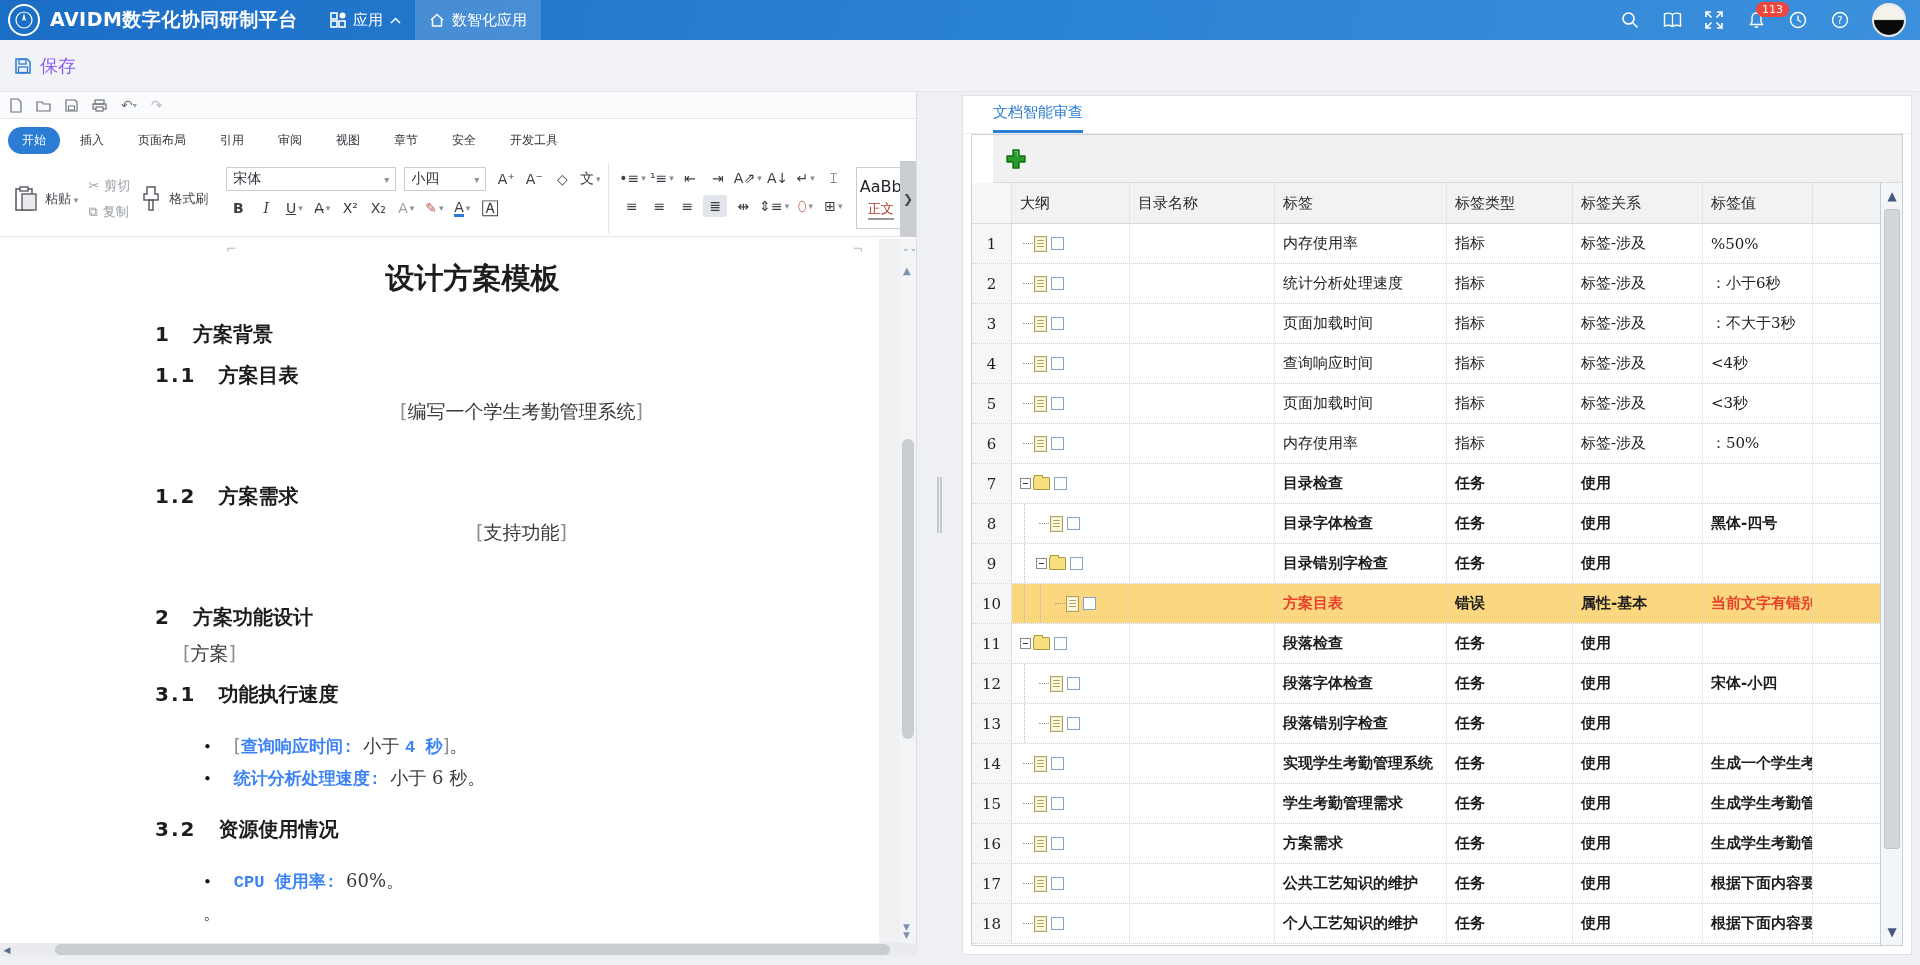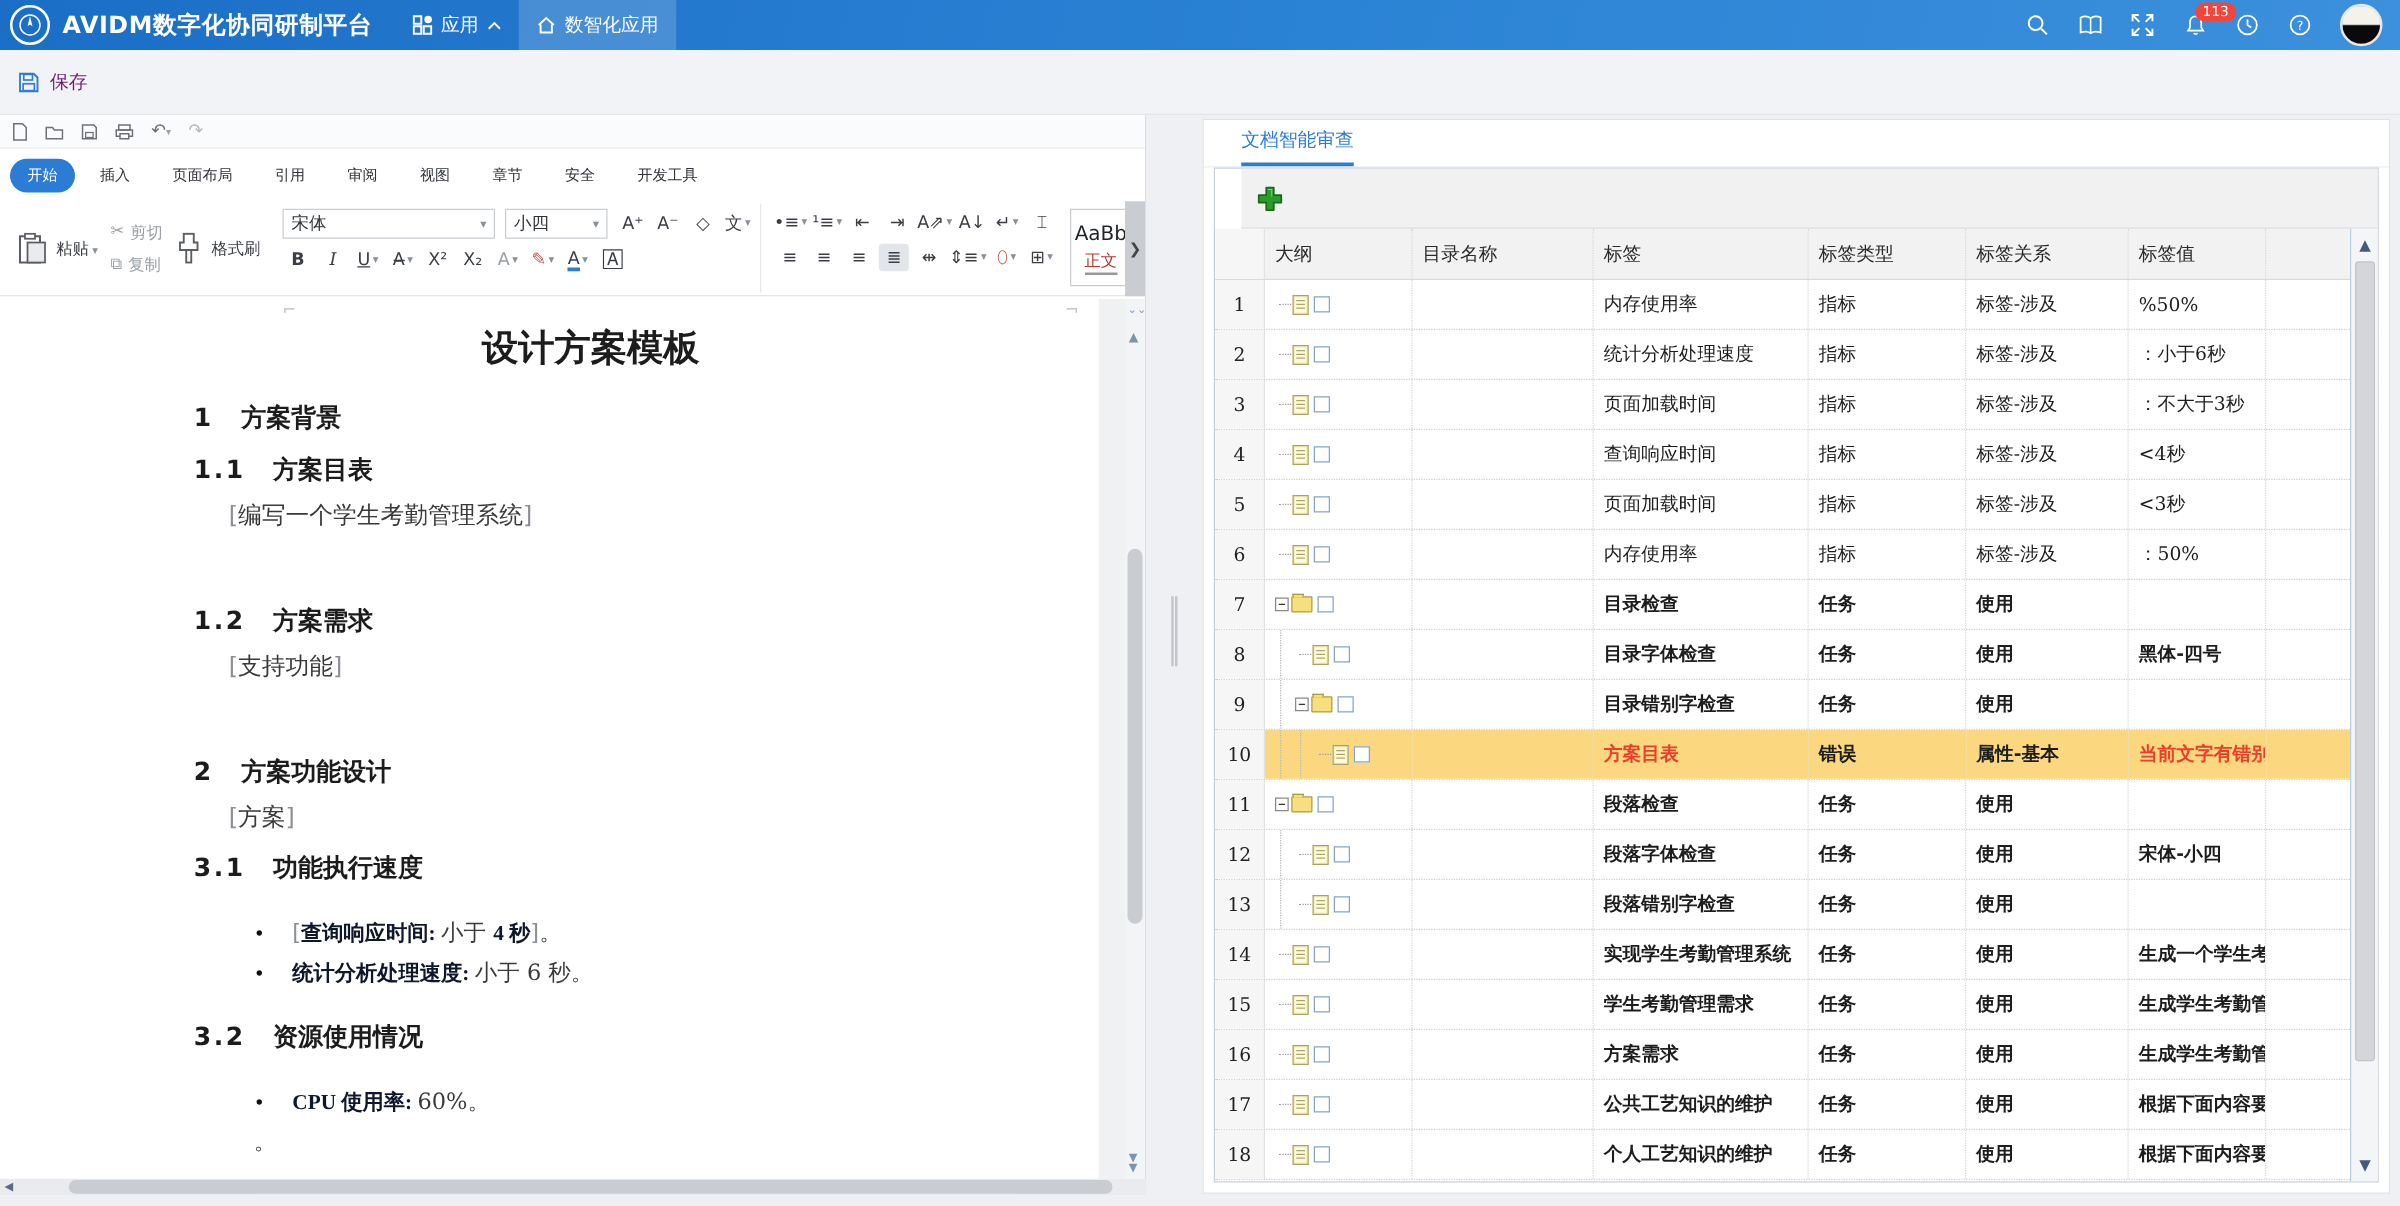--- a/index.html
+++ b/index.html
@@ -20,21 +20,21 @@
   .topbar-right { margin-left:auto; display:flex; align-items:center; gap:22px; padding-right:14px; }
   .tb-ico { position:relative; width:20px; height:20px; display:flex; align-items:center; justify-content:center; cursor:pointer; }
   .badge { position:absolute; top:-8px; left:10px; background:#f0463c; color:#fff; font-size:11px;
            border-radius:9px; padding:1px 6px; line-height:13px; }
   .avatar { width:34px; height:34px; border-radius:50%; background:linear-gradient(#f5f2ec 48%,#0a0a0a 52%);
             border:2px solid #e8e8e8; overflow:hidden; }
 
   
   .savebar { position:absolute; left:0; top:40px; width:1920px; height:52px; background:#f1f3f6;
              border-bottom:1px solid #e3e5e8; display:flex; align-items:center; }
-  .save-btn { display:flex; align-items:center; gap:8px; color:#701a75; font-size:15px;
+  .save-btn { display:flex; align-items:center; gap:8px; color:#8b5cf6; font-size:18px;
               margin-left:14px; cursor:pointer; }
 
   
   .editor { position:absolute; left:0; top:92px; width:917px; height:864px; background:#fff;
             border-right:1px solid #dcdee1; }
   .qat { height:27px; background:#fafbfc; border-bottom:1px solid #e7e8ea; display:flex;
          align-items:center; gap:14px; padding-left:10px; color:#6d7176; }
   .qat .q { font-size:14px; cursor:pointer; display:flex; align-items:center; }
   .ribbon-tabs { height:42px; display:flex; align-items:center; gap:6px; padding-left:8px; background:#fff; }
   .rtab { font-size:12px; color:#2f3338; padding:5px 14px; border-radius:15px; cursor:pointer; white-space:nowrap; }
@@ -62,27 +62,27 @@
                     display:flex; align-items:center; justify-content:center; color:#444; font-size:12px; cursor:pointer; }
 
   
   .doc { position:absolute; left:0; top:147px; width:880px; bottom:13px; background:#fff; overflow:hidden; }
   .doc-inner { padding:10px 20px 0 175px; position:relative; }
   .cmark { position:absolute; color:#b9bcc0; font-size:13px; }
   .d-title { text-align:center; font-size:29px; font-weight:bold; color:#1c1c1c; margin:10px 90px 22px 0; }
   .d-h1, .d-h2 { font-size:20px; font-weight:bold; color:#1c1c1c; margin:14px 0 10px -20px; }
   .d-h1 .num, .d-h2 .num { margin-right:22px; letter-spacing:2px; }
   .d-br { font-family:"DejaVu Serif","Liberation Serif",serif; font-size:19px; color:#3a3a3a; margin:4px 0 10px 8px; }
-  .d-br.gapbig { margin-bottom:58px; }
+  .d-br.gapbig { margin-bottom:58px;text-align:center; }
   .bracket { color:#8b8f94; font-family:"DejaVu Sans",sans-serif; font-weight:normal; }
   .d-bullet { font-family:"DejaVu Serif","Liberation Serif",serif; font-size:18px; color:#3a3a3a;
               margin:6px 0 8px 28px; }
   .d-bullet.leadgap { margin-top:26px; }
   .d-bullet .dot { color:#111; margin-right:22px; font-size:15px; }
-  .d-bullet b { font-family:Liberation Serif, serif; font-size:17px; color:#0f172a; }
+  .d-bullet b { font-family:Liberation Mono, monospace; font-size:17px; color:#3b82f6; }
   .d-bullet.gapafter { margin-bottom:26px; }
 
   
   .v-scroll { position:absolute; right:0; top:147px; width:16px; bottom:13px; background:#f3f4f6; }
   .v-scroll .wid { position:absolute; top:4px; left:2px; color:#7d93b2; font-size:9px; }
   .v-scroll .up { position:absolute; top:26px; left:3px; color:#7d93b2; font-size:10px; }
   .v-thumb { position:absolute; left:2px; width:12px; border-radius:6px; background:#c9ccd1; }
   .v-scroll .dn2 { position:absolute; bottom:4px; left:3px; color:#7d93b2; font-size:9px; line-height:8px; text-align:center; }
   .canvas-gutter { position:absolute; right:16px; top:147px; width:21px; bottom:13px; background:#f0f1f3; }
   .h-scroll { position:absolute; left:0; bottom:0; width:935px; height:13px; background:#e9ebee; display:flex; align-items:center; }

